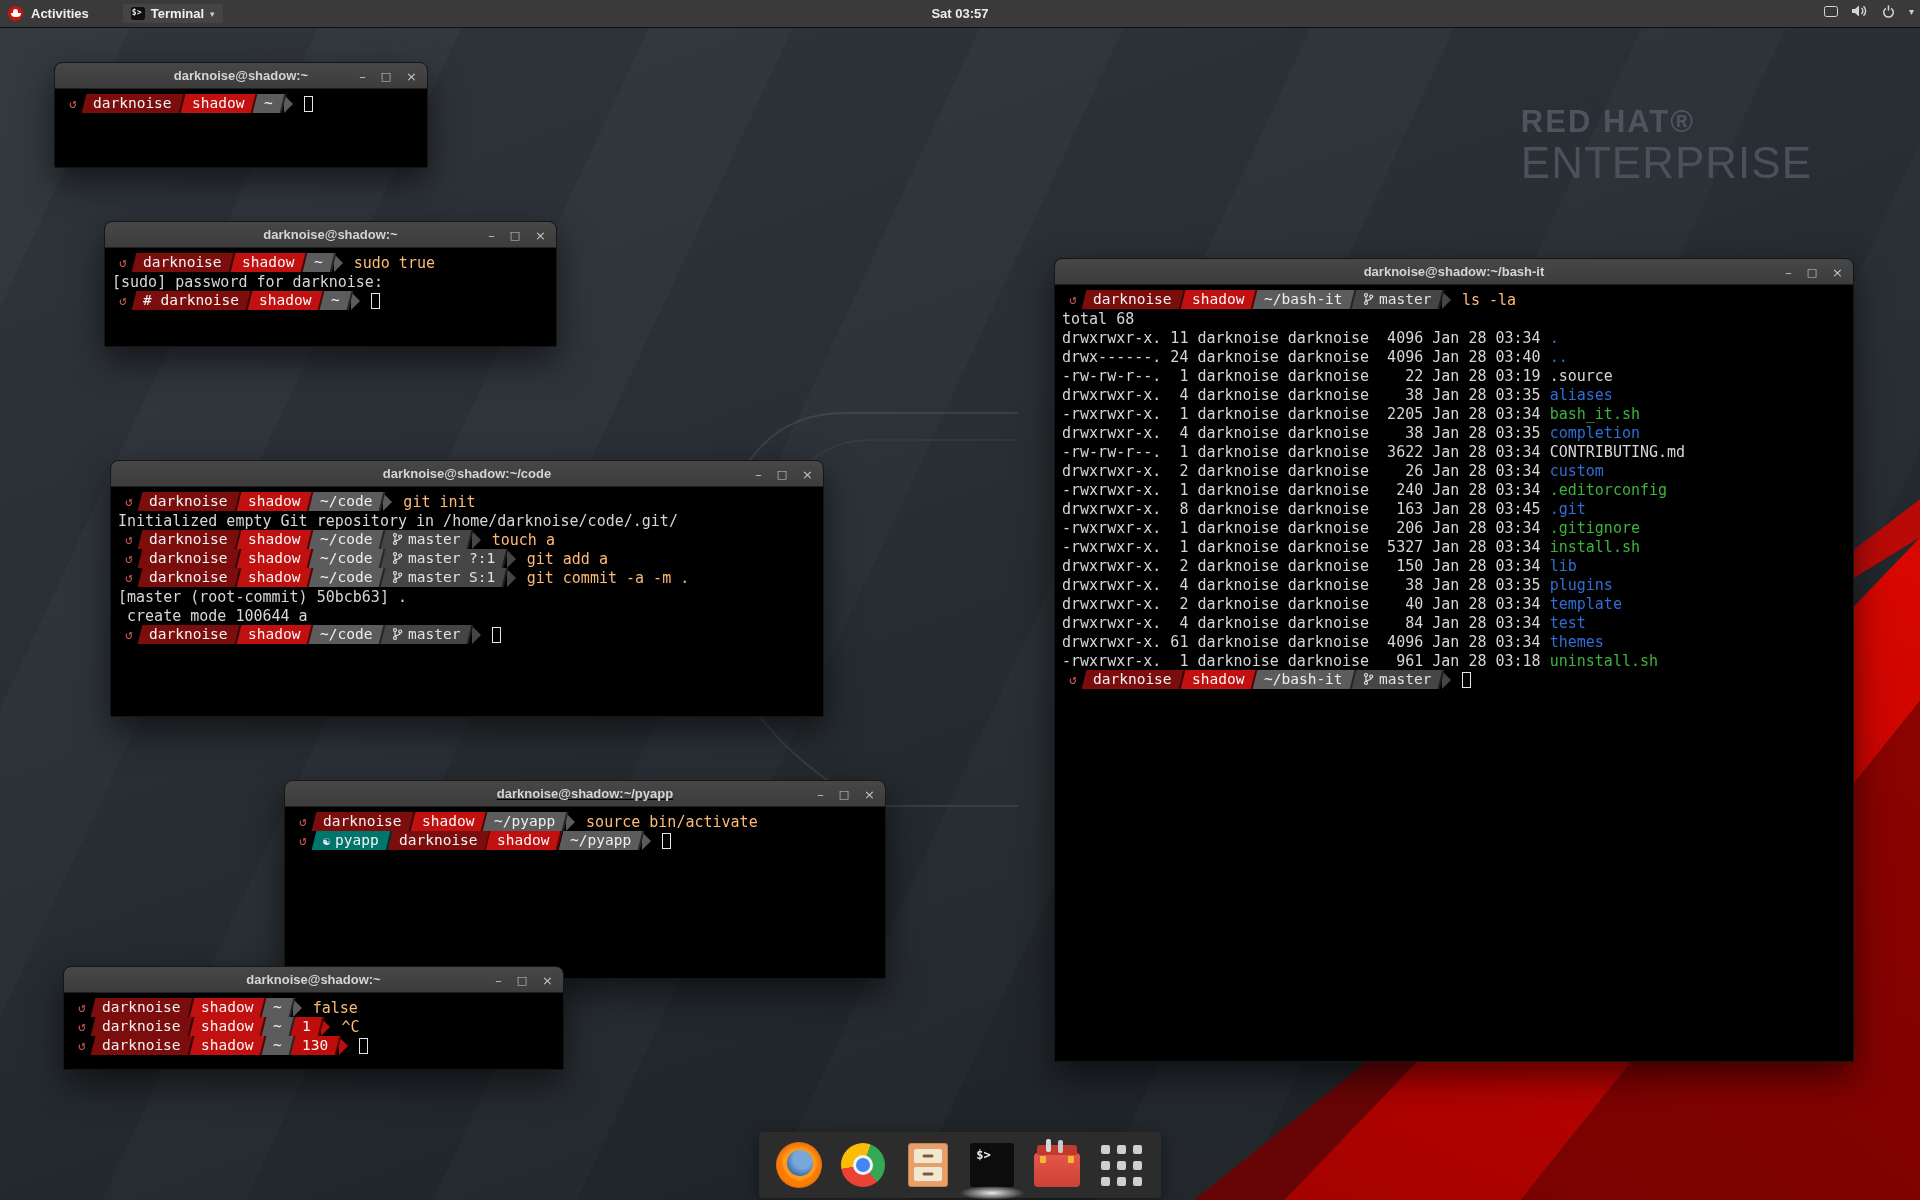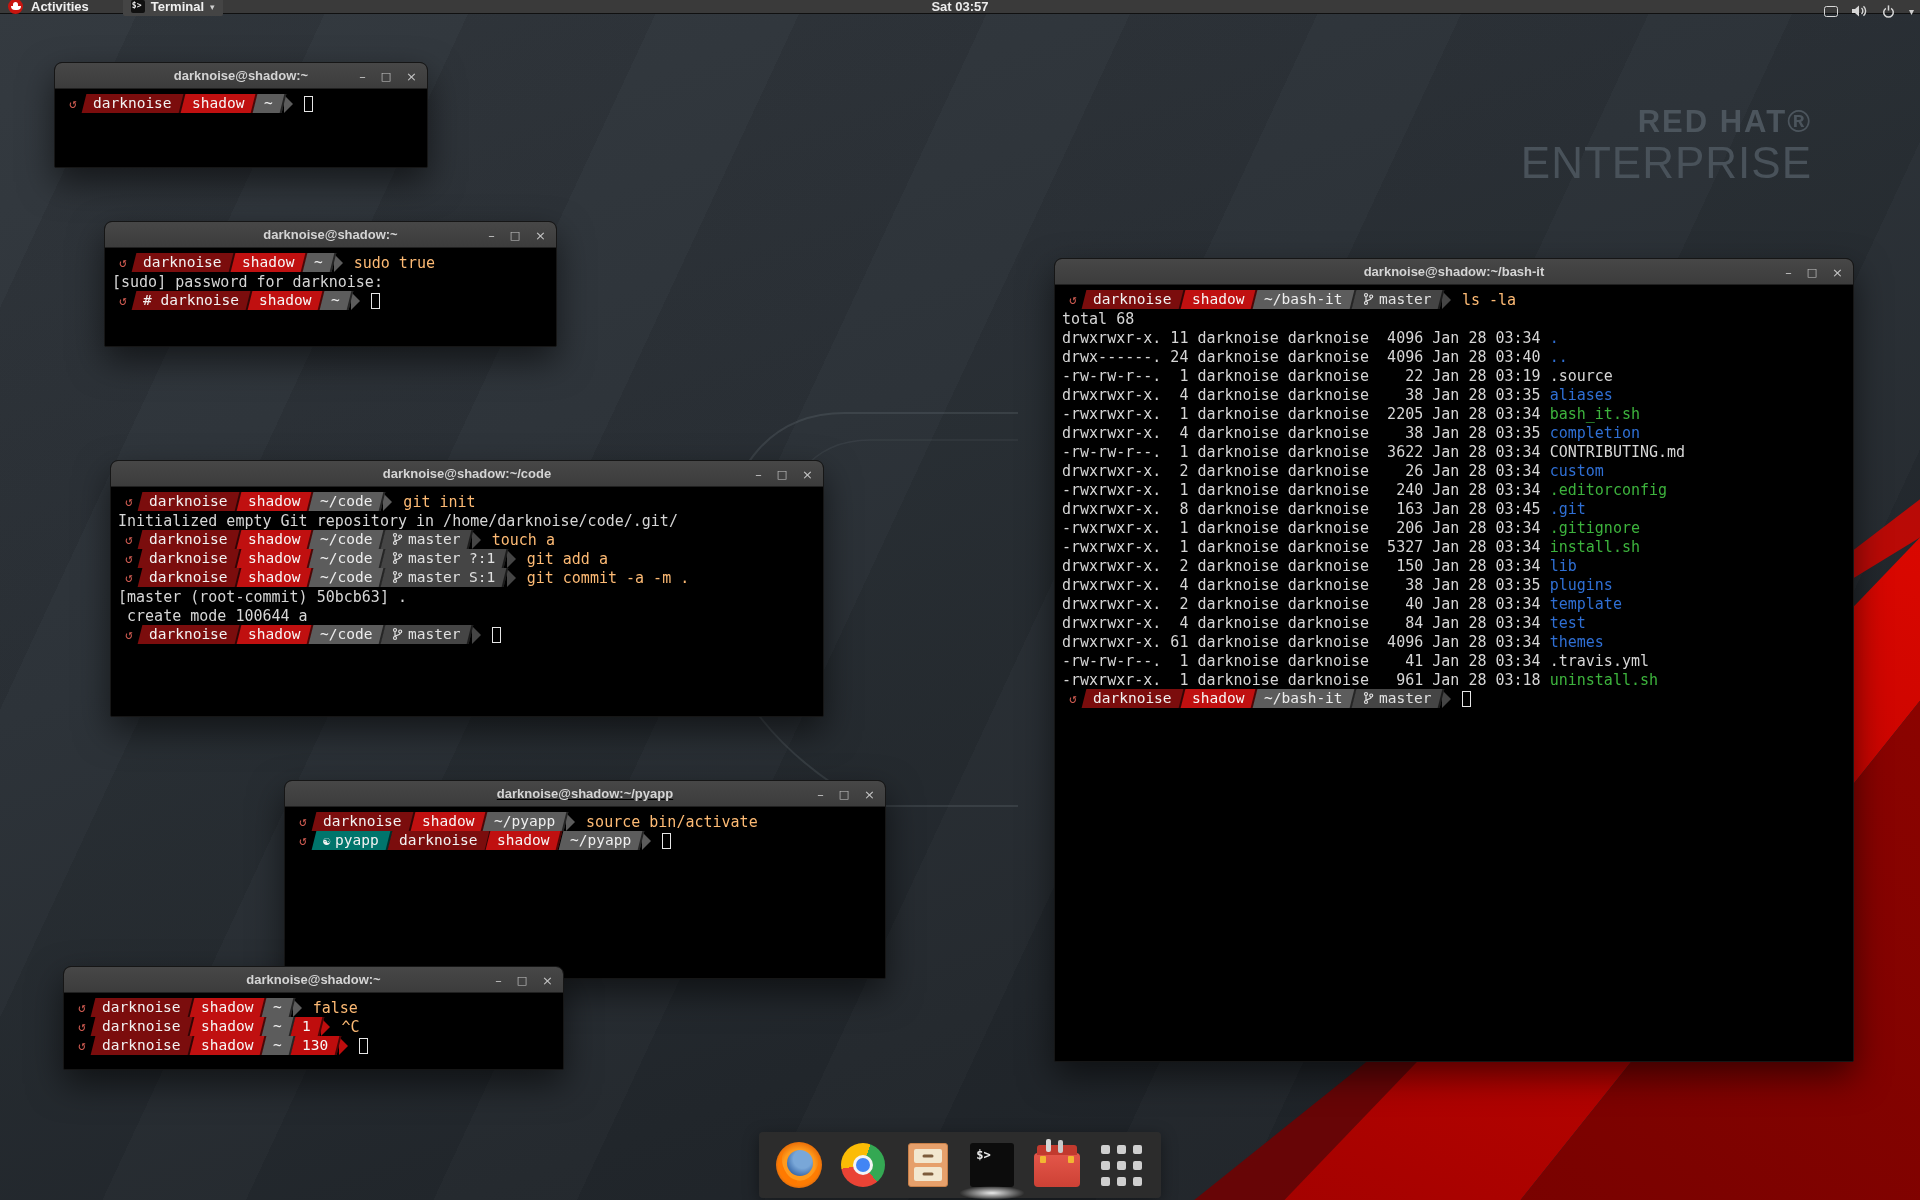--- a/index.html
+++ b/index.html
@@ -4,39 +4,39 @@
 <style>
   * { margin:0; padding:0; box-sizing:border-box; }
   html,body { width:1920px; height:1200px; overflow:hidden; background:#202429; font-family:"Liberation Sans",sans-serif; }
   #stage { position:relative; width:1920px; height:1200px;
     background: linear-gradient(160deg,#31373d 0%, #2a3036 38%, #22272c 72%, #1d2126 100%); }
   #stage::before { content:''; position:absolute; inset:0;
     background: repeating-linear-gradient(115deg, rgba(255,255,255,.016) 0 130px, rgba(0,0,0,.03) 130px 300px);
     pointer-events:none; }
 
   
-  #topbar { position:absolute; top:0; left:0; width:100%; height:14px; background:#3a3a3a;
+  #topbar { position:absolute; top:0; left:0; width:100%; height:28px; background:#3a3a3a;
     border-bottom:1px solid #101010; display:flex; align-items:center; z-index:30; color:#ececec; }
   .tb-left { display:flex; align-items:center; gap:8px; padding-left:8px; }
   .rh-dot { position:relative; width:15px; height:15px; border-radius:50%; background:#c9150f; display:inline-block; }
   .rh-dot::after { content:''; position:absolute; left:2.5px; top:7px; width:10px; height:3.5px; background:#fff; border-radius:0 0 4px 4px; }
   .rh-dot::before { content:''; position:absolute; left:5px; top:3px; width:5px; height:4px; background:#fff; border-radius:3px 3px 0 0; }
   .tb-label { font-size:13px; font-weight:600; color:#f0f0f0; }
   .appmenu { display:flex; align-items:center; gap:6px; margin-left:26px; padding:2px 8px; background:#444; border-radius:2px; }
   .appmenu .mini-term { width:14px; height:13px; background:#101010; border-radius:2px; color:#e8e8e8;
     font:bold 8px "DejaVu Sans Mono",monospace; line-height:12px; text-align:left; padding-left:1px; }
   .appmenu .caret { font-size:9px; color:#cfcfcf; }
   #clock { position:absolute; left:50%; transform:translateX(-50%); font-size:13px; font-weight:600; color:#ececec; }
   .tb-right { position:absolute; right:6px; top:0; height:22px; display:flex; align-items:center; gap:13px; }
   .scr-ic { width:14px; height:11px; border:1.6px solid #d6d6d6; border-radius:2.5px; display:inline-block; }
   .tb-svg { display:block; }
   .tb-caret { font-size:10px; color:#cfcfcf; }
 
   
-  #branding { position:absolute; top:104px; right:108px; text-align:right; color:#4c555d; z-index:1; user-select:none; }
+  #branding { position:absolute; top:104px; right:108px; text-align:left; color:#4c555d; z-index:1; user-select:none; }
   #branding .b1 { font-size:31px; font-weight:bold; letter-spacing:2px; line-height:1.15; }
   #branding .b2, #branding .b3 { font-size:44px; font-weight:300; letter-spacing:1px; line-height:1.06; color:#49525a; }
 
   
   #arcs { position:absolute; inset:0; z-index:0; pointer-events:none; }
   .ribbons { position:absolute; inset:0; z-index:0; pointer-events:none; }
   .rb { position:absolute; inset:0; }
   .rb1 { background:linear-gradient(205deg,#f20b00 5%, #c40400 45%, #8e0000 90%);
     clip-path:polygon(100% 44.8%, 100% 58.4%, 79.2% 100%, 66.9% 100%); }
   .rb2 { background:linear-gradient(220deg,#9a0400, #5e0000);
@@ -287,21 +287,20 @@
           <div class="term-line"><span class="t-plain">drwxrwxr-x.  2 darknoise darknoise    26 Jan 28 03:34 </span><span class="t-dir">custom</span></div>
           <div class="term-line"><span class="t-plain">-rwxrwxr-x.  1 darknoise darknoise   240 Jan 28 03:34 </span><span class="t-exec">.editorconfig</span></div>
           <div class="term-line"><span class="t-plain">drwxrwxr-x.  8 darknoise darknoise   163 Jan 28 03:45 </span><span class="t-dir">.git</span></div>
           <div class="term-line"><span class="t-plain">-rwxrwxr-x.  1 darknoise darknoise   206 Jan 28 03:34 </span><span class="t-exec">.gitignore</span></div>
           <div class="term-line"><span class="t-plain">-rwxrwxr-x.  1 darknoise darknoise  5327 Jan 28 03:34 </span><span class="t-exec">install.sh</span></div>
           <div class="term-line"><span class="t-plain">drwxrwxr-x.  2 darknoise darknoise   150 Jan 28 03:34 </span><span class="t-dir">lib</span></div>
           <div class="term-line"><span class="t-plain">drwxrwxr-x.  4 darknoise darknoise    38 Jan 28 03:35 </span><span class="t-dir">plugins</span></div>
           <div class="term-line"><span class="t-plain">drwxrwxr-x.  2 darknoise darknoise    40 Jan 28 03:34 </span><span class="t-dir">template</span></div>
           <div class="term-line"><span class="t-plain">drwxrwxr-x.  4 darknoise darknoise    84 Jan 28 03:34 </span><span class="t-dir">test</span></div>
           <div class="term-line"><span class="t-plain">drwxrwxr-x. 61 darknoise darknoise  4096 Jan 28 03:34 </span><span class="t-dir">themes</span></div>
-          <div class="term-line"><span class="t-plain">-rw-rw-r--.  1 darknoise darknoise    41 Jan 28 03:34 </span><span class="t-plain">.travis.yml</span></div>
           <div class="term-line"><span class="t-plain">-rwxrwxr-x.  1 darknoise darknoise   961 Jan 28 03:18 </span><span class="t-exec">uninstall.sh</span></div>
           <div class="term-line"><span class="pglyph">↺</span><span class="seg seg-user"><span class="seg-in">darknoise</span></span><span class="seg seg-host"><span class="seg-in">shadow</span></span><span class="seg seg-path"><span class="seg-in">~/bash-it</span></span><span class="seg seg-git"><span class="seg-in"><svg width="11" height="14" viewBox="0 0 11 14" class="git-ic">
                   <circle cx="3" cy="3" r="1.5" stroke="#e2e2e2" fill="none" stroke-width="1.2"></circle>
                   <circle cx="3" cy="11" r="1.5" stroke="#e2e2e2" fill="none" stroke-width="1.2"></circle>
                   <circle cx="8.2" cy="4.5" r="1.5" stroke="#e2e2e2" fill="none" stroke-width="1.2"></circle>
                   <line x1="3" y1="4.6" x2="3" y2="9.4" stroke="#e2e2e2" stroke-width="1.2"></line>
                   <path d="M8.2 6 C8.2 8.6 3 8 3 9.4" stroke="#e2e2e2" fill="none" stroke-width="1.2"></path>
                 </svg>master</span></span><span class="seg-tip" style="border-left-color: rgb(69, 69, 69);"></span><span class="cursor"></span></div>
         </div>
       </div>

